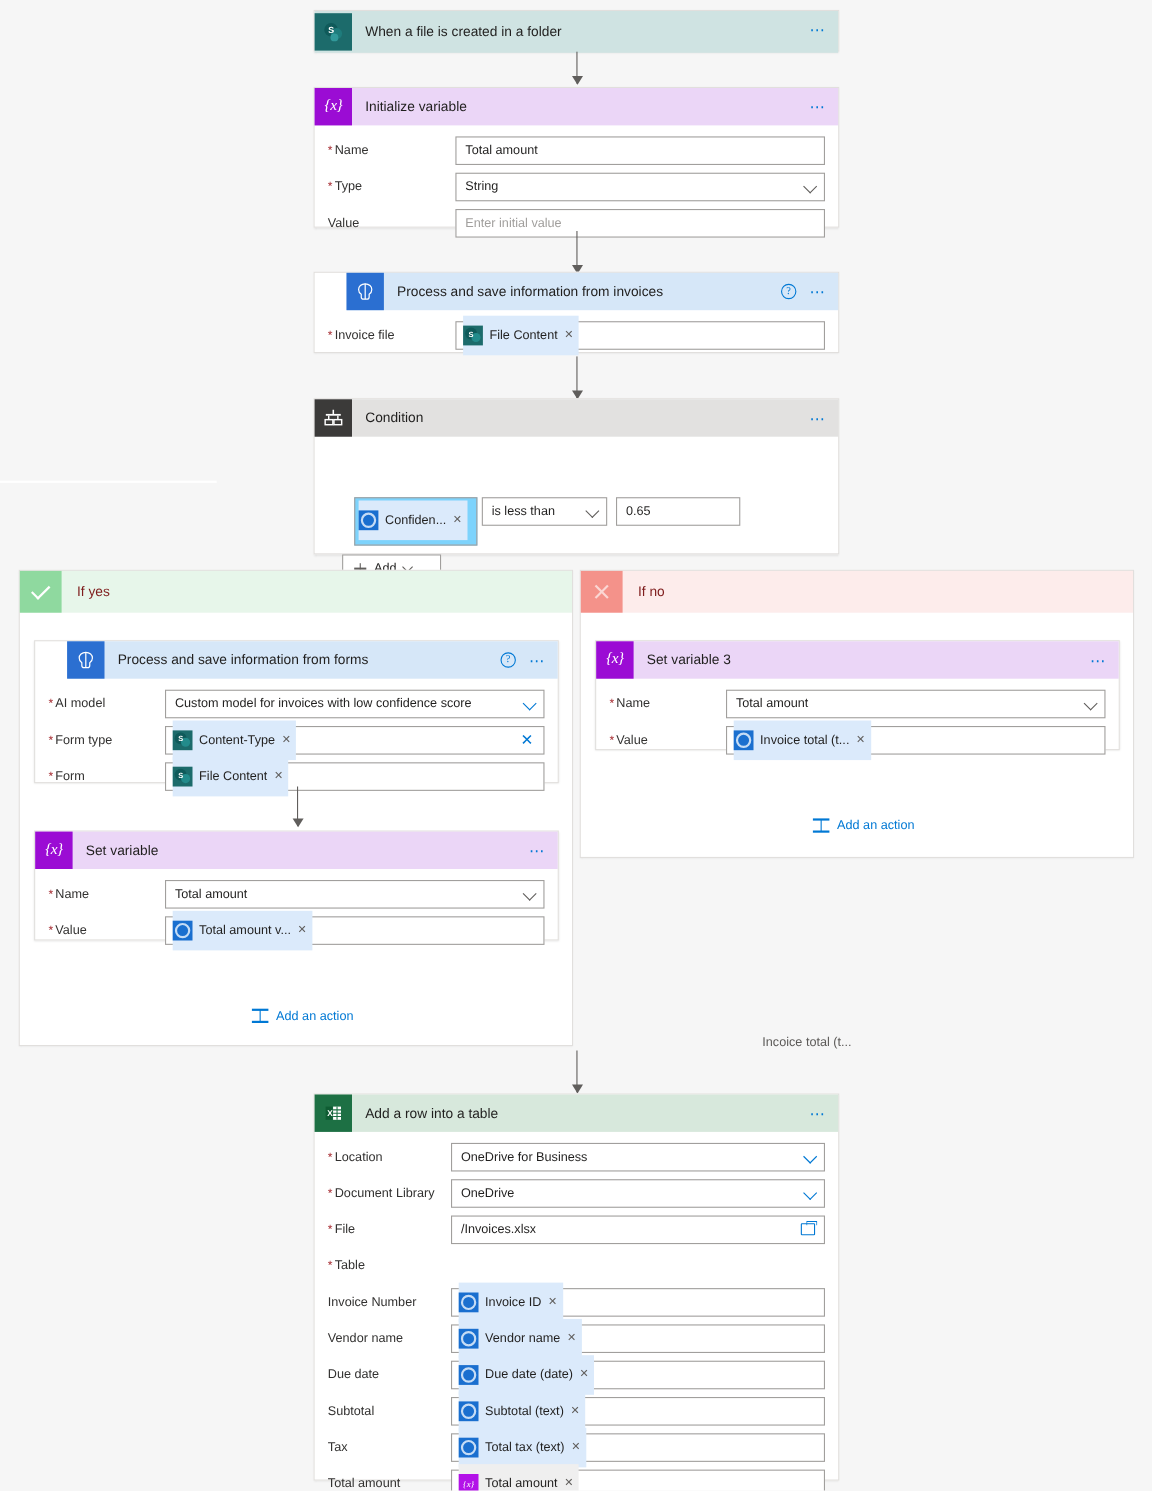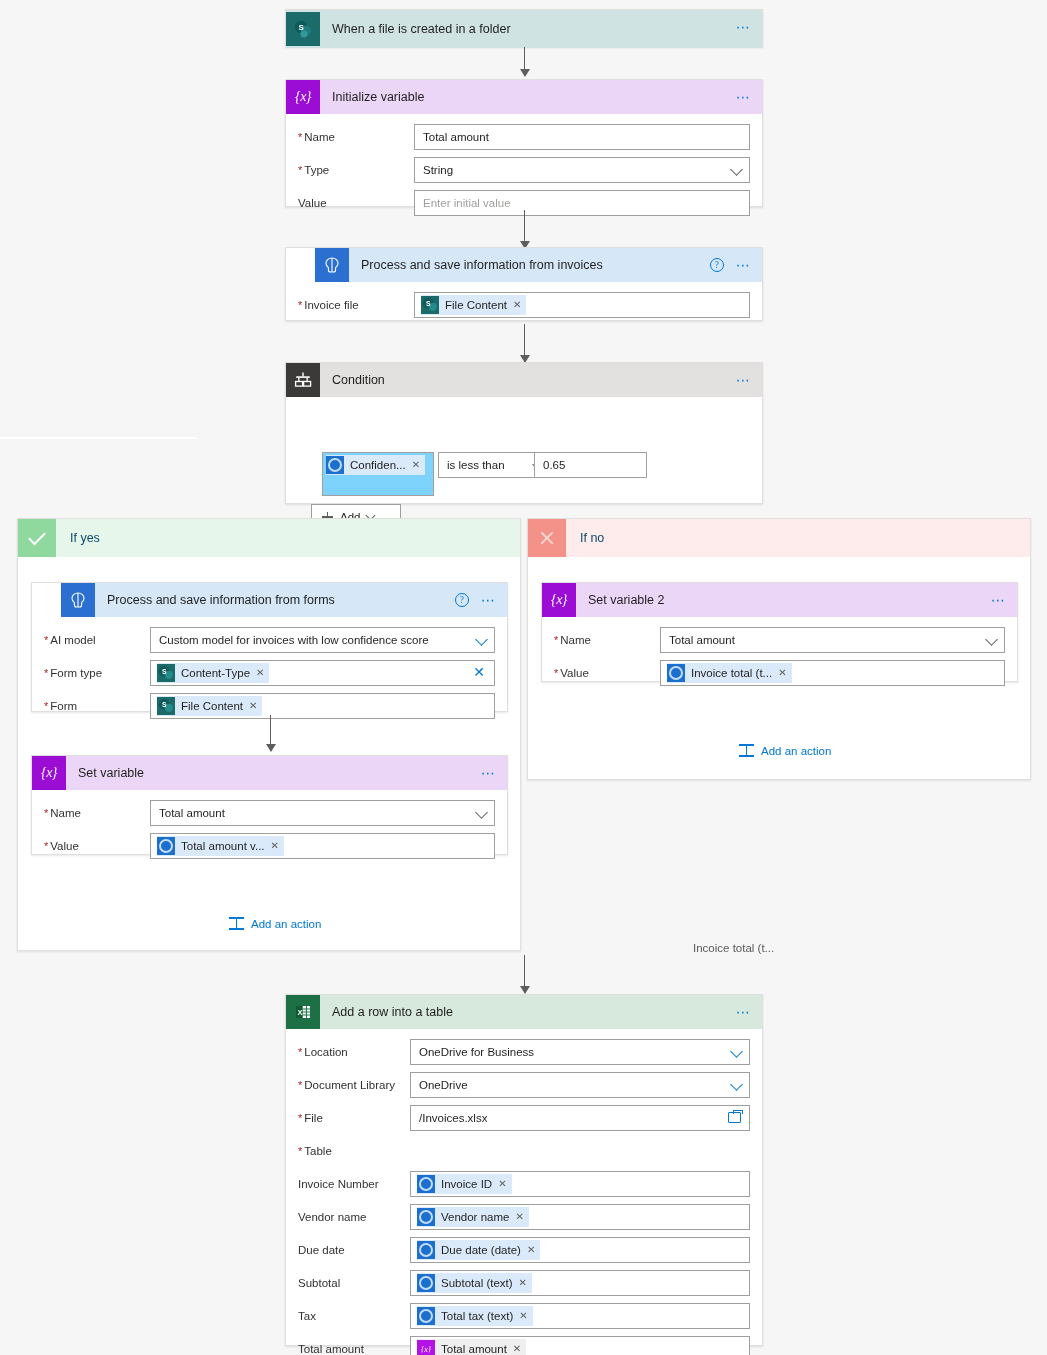--- a/index.html
+++ b/index.html
@@ -117,21 +117,21 @@
   }
   .folder::before{
     content:""; position:absolute; left:4px; top:-3.4px;
     width:8px; height:3px; border:1.4px solid #0078d4;
     border-bottom:none; border-radius:1px 1px 0 0;
   }
 
   
   .chip {
     display:inline-flex; align-items:center;
-    height:20px; background:#dbeafb;
+    height:36px; background:#dbeafb;
     max-width:100%;
     justify-content:flex-end;
   }
   .chip-ico { width:18px; height:18px; flex:0 0 18px; margin-right:6px; }
   .chip-ico.sp { background:#1c6b6b; }
   .chip-ico.ai {
     background:#1a6fcf;
     display:flex; align-items:center; justify-content:center;
   }
   .chip-ico.ai::after{
@@ -159,21 +159,21 @@
     border-left:5px solid transparent; border-right:5px solid transparent;
     border-top:8px solid #605e5c;
   }
 
   
   .branch { position:absolute; background:#fff; border:1px solid #e1dfdd; box-shadow:0 1px 2px rgba(0,0,0,.09); }
   .branch-head { height:38px; display:flex; align-items:center; }
   .branch-head .bico { width:38px; height:38px; flex:0 0 38px; display:flex; align-items:center; justify-content:center; }
   .bico-yes { background:#8fd99f; }
   .bico-no  { background:#f4928a; }
-  .branch-head .btxt { margin-left:14px; font-size:12.5px; color:#0c4a6e; }
+  .branch-head .btxt { margin-left:14px; font-size:12.5px; color:#7f1d1d; }
   .h-yes { background:#e7f6ea; }
   .h-no  { background:#fdeceb; }
   .check { width:16px; height:9px; border-left:2px solid #fff; border-bottom:2px solid #fff; transform:rotate(-45deg); margin-top:-4px; }
   .exmark { position:relative; width:16px; height:16px; }
   .exmark::before,.exmark::after{
     content:""; position:absolute; left:0; top:7px; width:16px; height:2px; background:#fbd7d4;
   }
   .exmark::before{ transform:rotate(45deg); }
   .exmark::after { transform:rotate(-45deg); }
 
@@ -339,21 +339,21 @@
           <span class="chip-txt">Confiden...</span>
           <span class="chip-x">✕</span>
         </span>
       </div>
 
       <div class="fld" style="position:absolute;left:152px;top:55px;width:114px;">
         <span class="val">is less than</span>
         <span class="chev grey"></span>
       </div>
 
-      <div class="fld" style="position:absolute;left:248px;top:55px;width:113px;">
+      <div class="fld" style="position:absolute;left:274px;top:55px;width:113px;">
         <span class="val">0.65</span>
       </div>
 
       <div class="add-btn" style="left:25px;top:107px;width:90px;">
         <span class="plus"></span>
         <span>Add</span>
         <span class="mini-chev"></span>
       </div>
     </div>
   </div>
@@ -477,21 +477,21 @@
       <span class="btxt">If no</span>
     </div>
 
     <div class="card" style="left:13px;top:63px;width:477px;height:100px;">
       <div class="card-head h-variable">
         <div class="head-icon">
           <div class="tile tile-var">
               <span class="var-glyph">{x}</span>
             </div>
         </div>
-        <span class="head-title">Set variable 2</span>
+        <span class="head-title">Set variable 3</span>
         <div class="head-right">
           <span class="dots">⋯</span>
         </div>
       </div>
       <div class="body">
         <div class="row">
           <span class="lbl req" style="width:106px;">Name</span>
           <div class="fld">
             <span class="val">Total amount</span>
             <span class="chev grey"></span>

